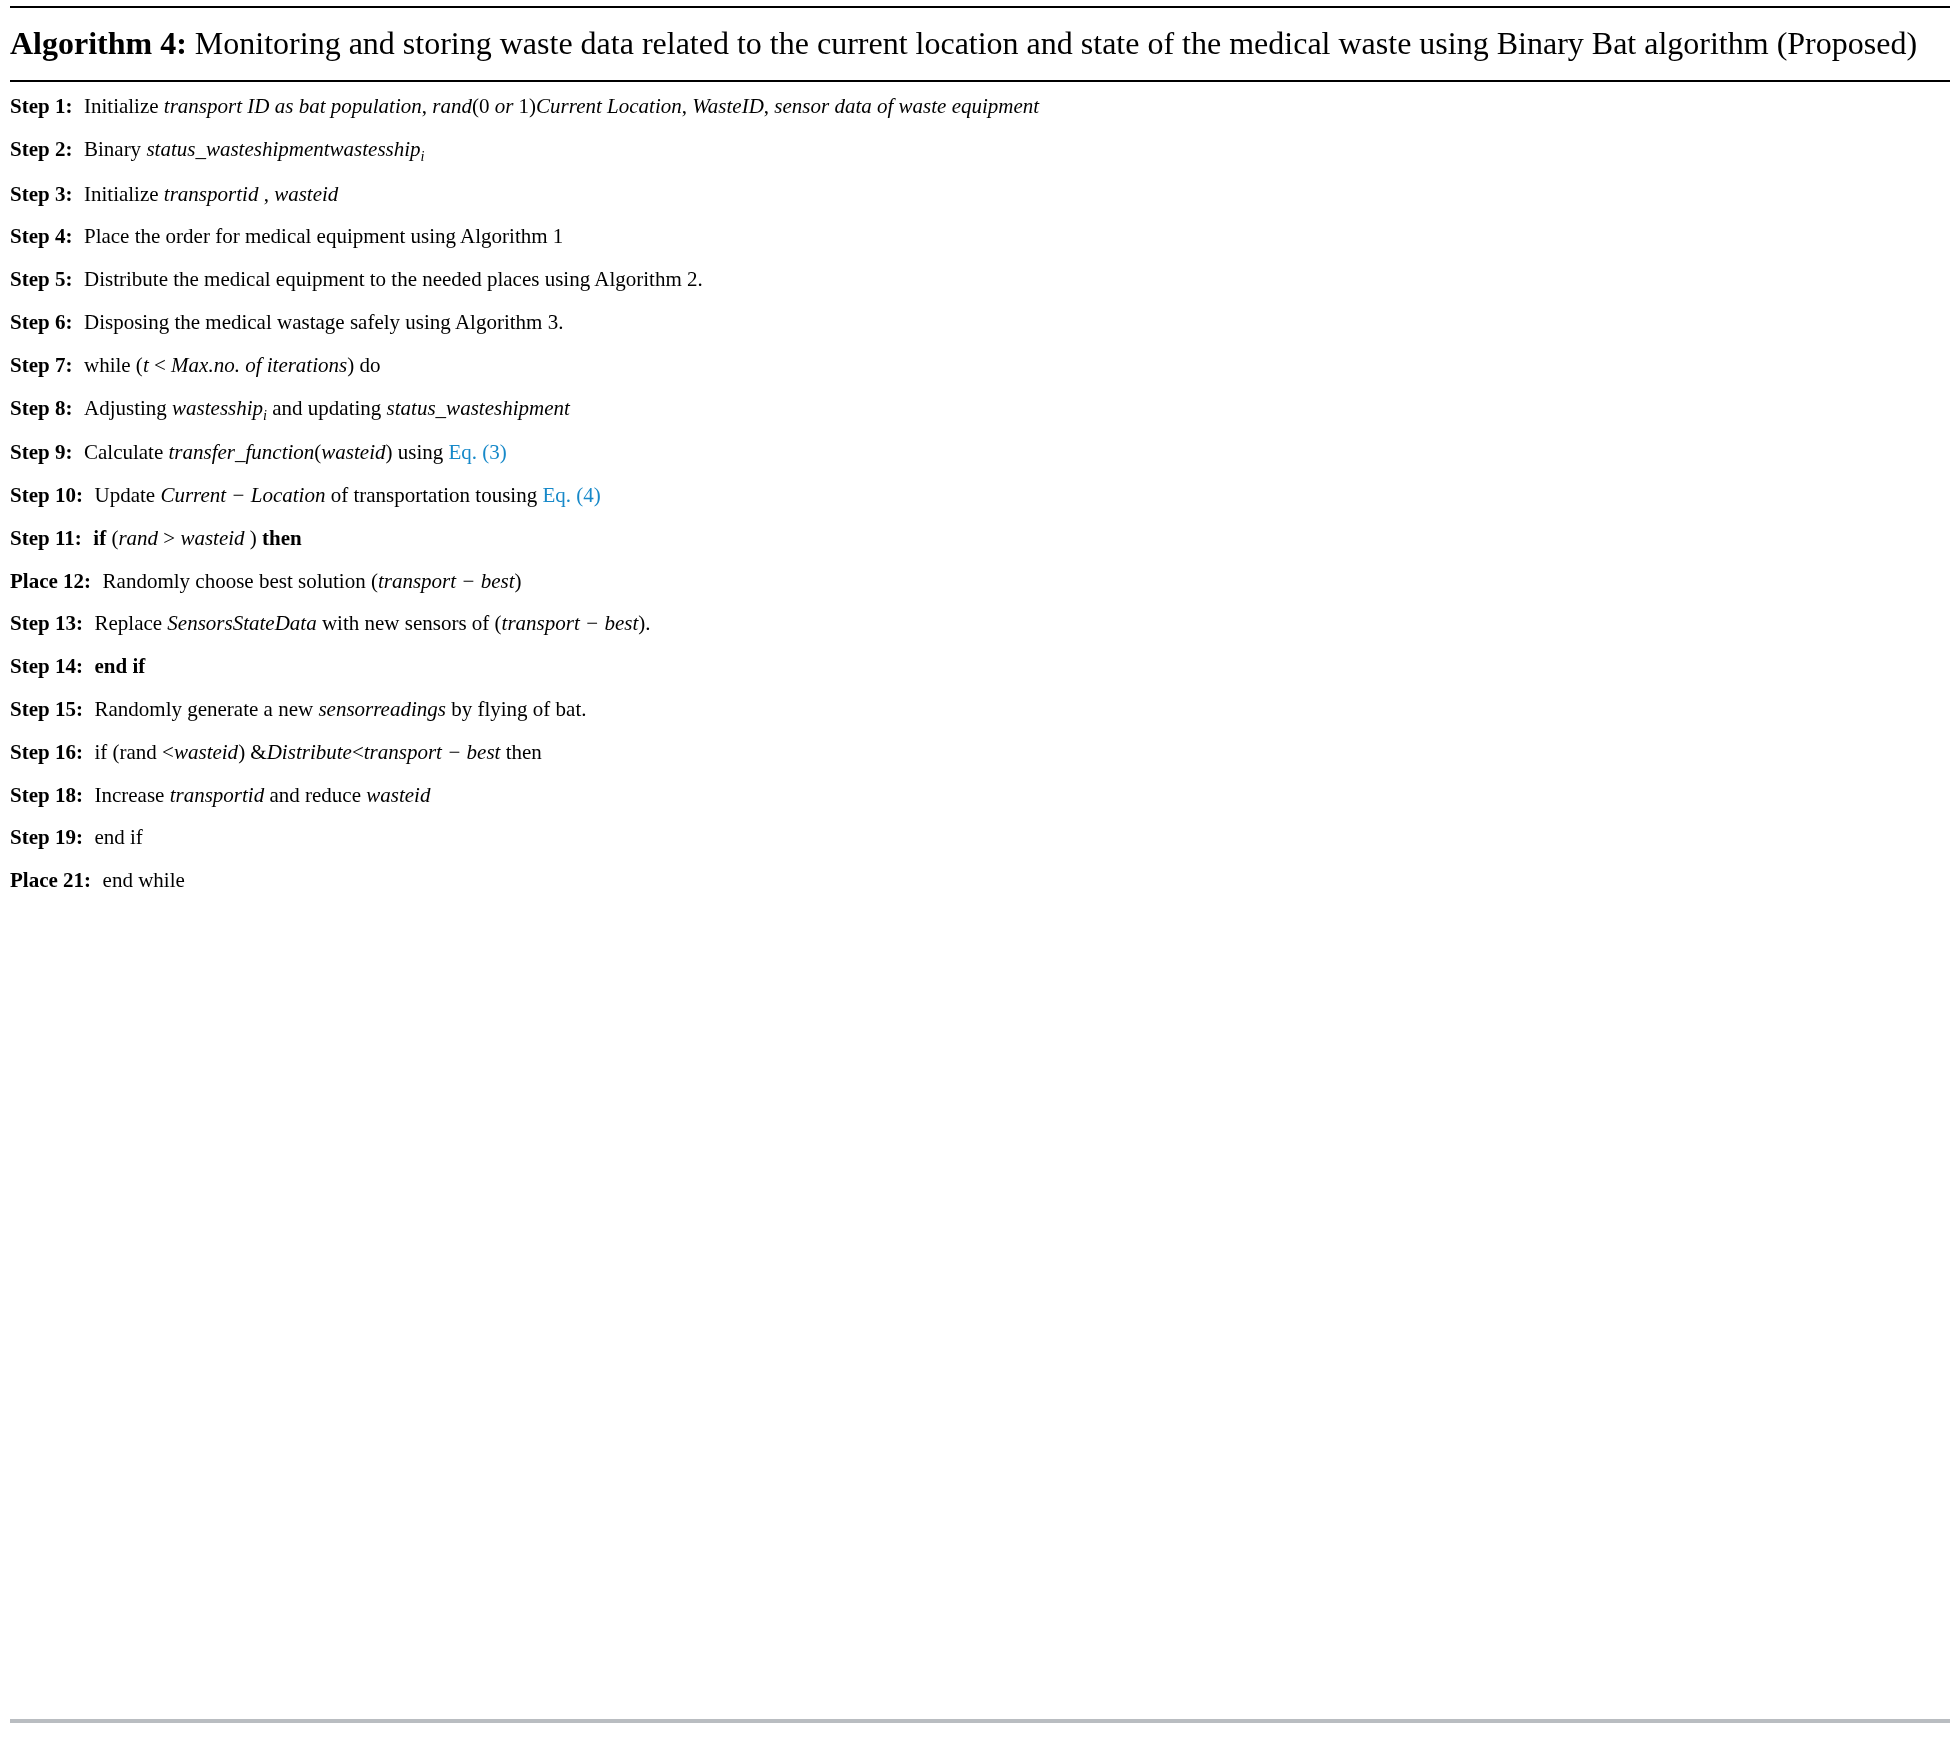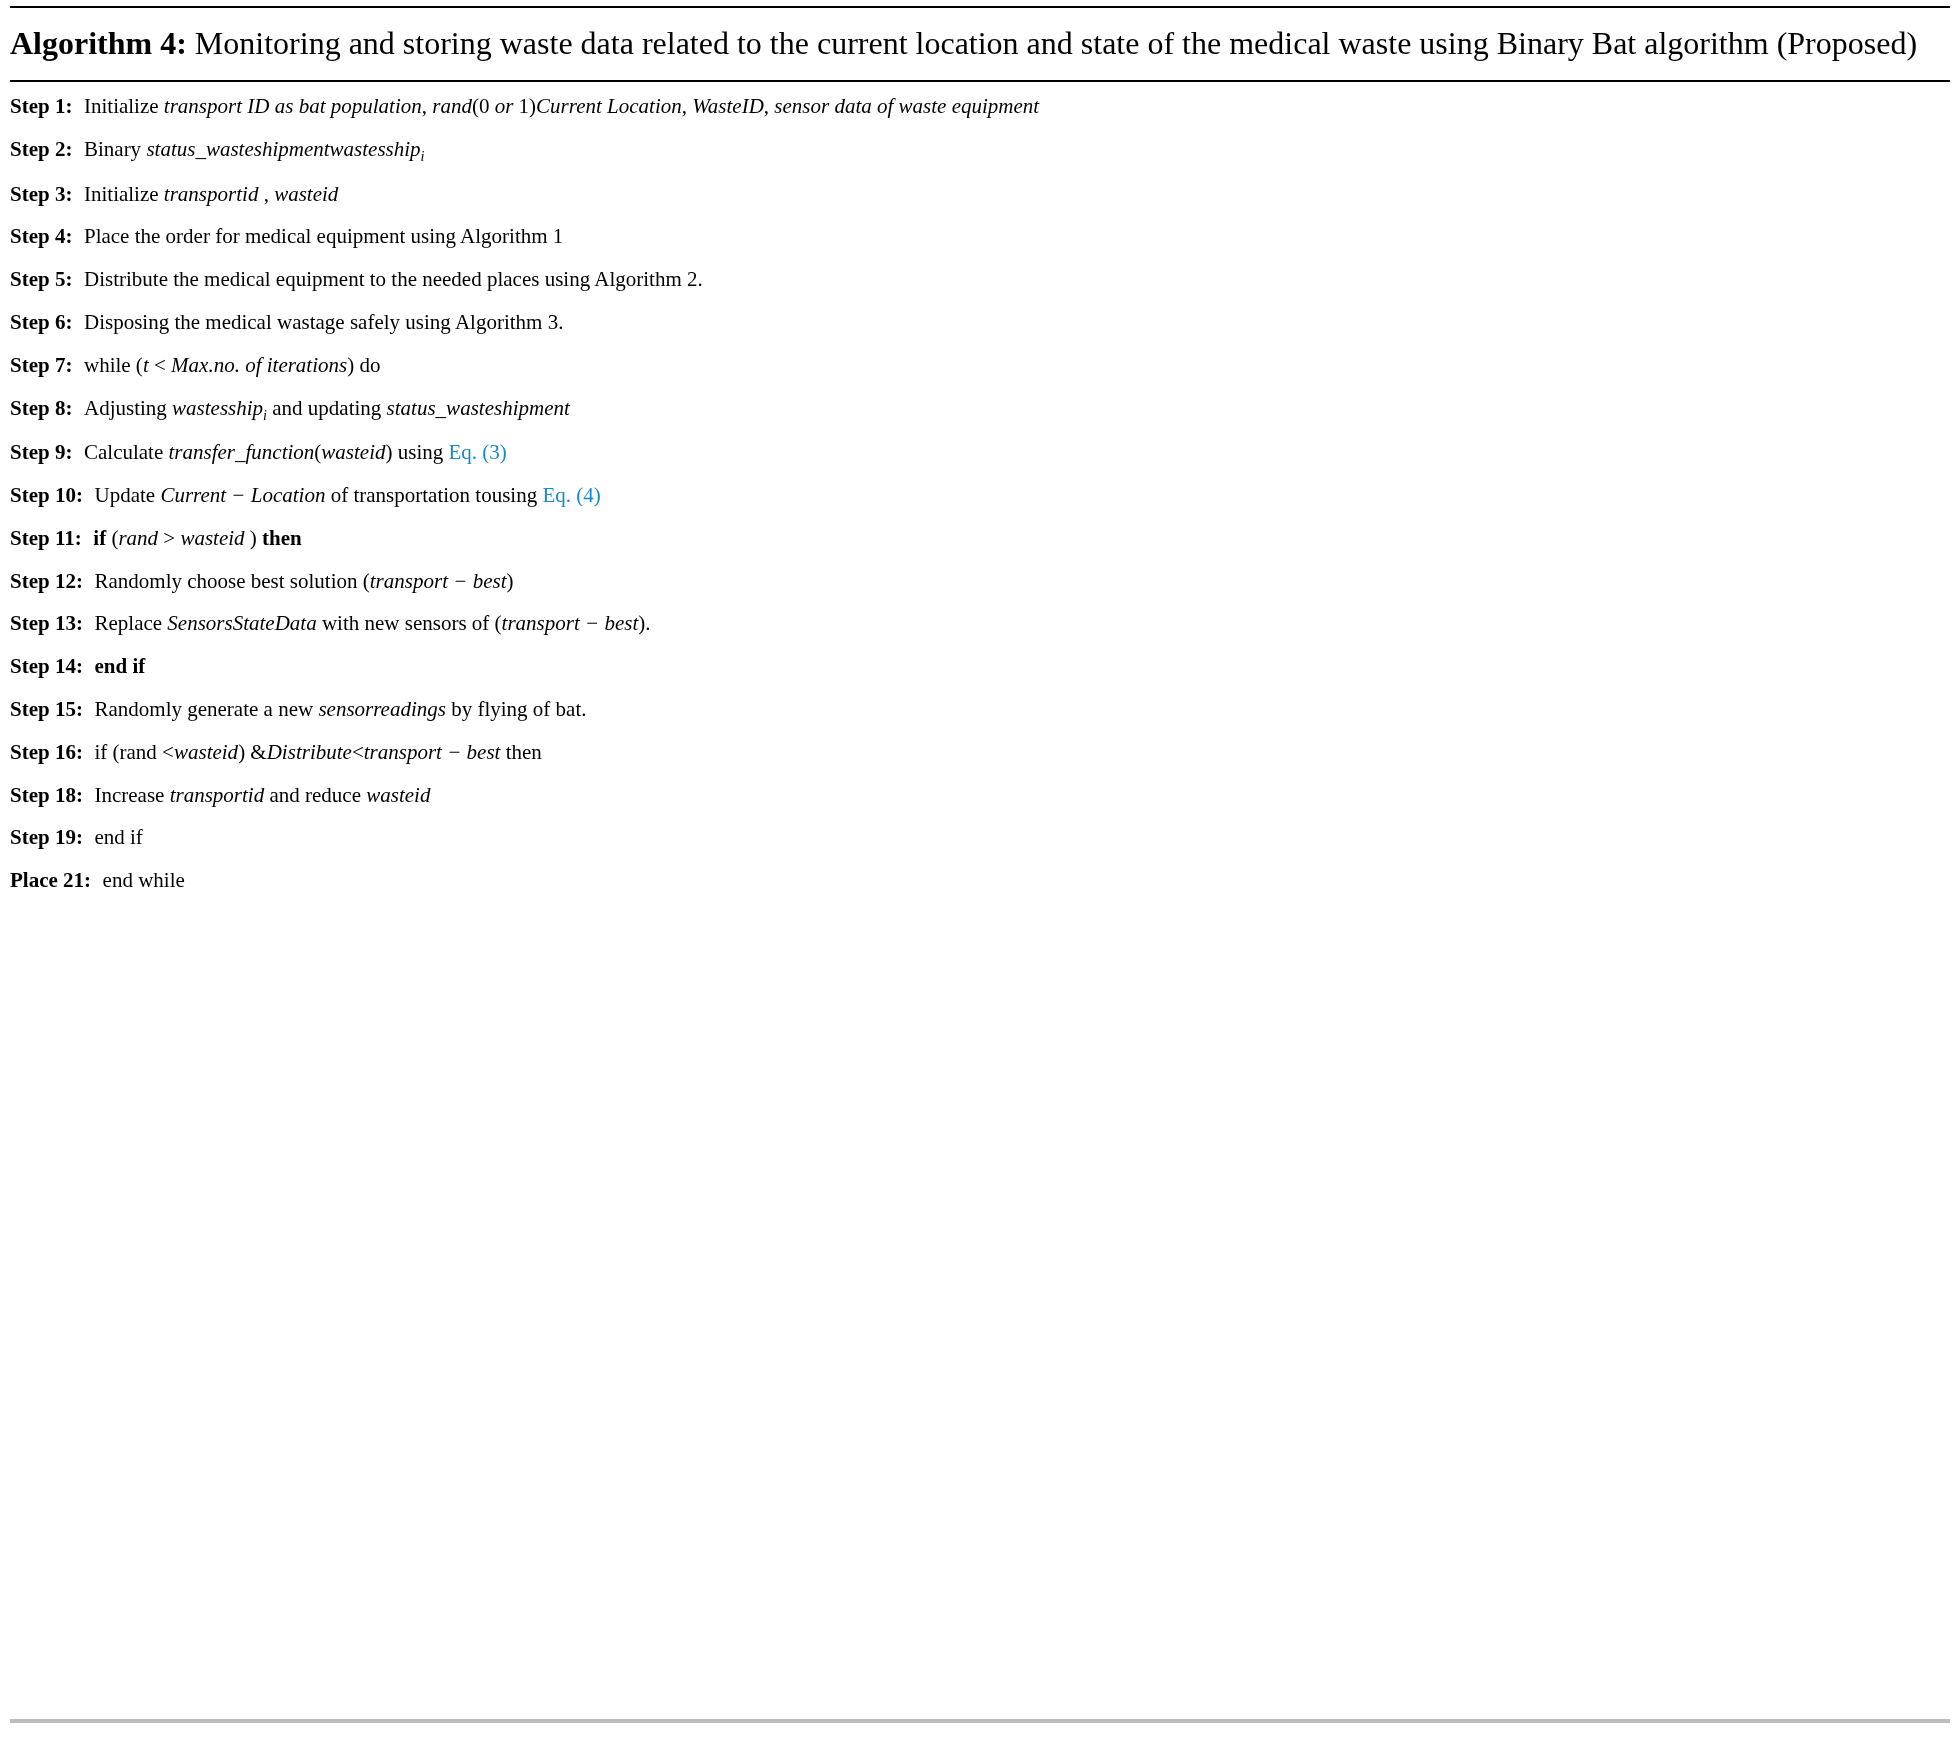--- a/index.html
+++ b/index.html
@@ -71,21 +71,21 @@
       <p class="step"><span class="step-label">Step 2:</span><span class="seg-n">Binary </span><span class="seg-i">status_wasteshipmentwastesship</span><sub class="seg-sub">i</sub></p>
       <p class="step"><span class="step-label">Step 3:</span><span class="seg-n">Initialize </span><span class="seg-i">transportid</span><span class="seg-n"> , </span><span class="seg-i">wasteid</span></p>
       <p class="step"><span class="step-label">Step 4:</span><span class="seg-n">Place the order for medical equipment using Algorithm 1</span></p>
       <p class="step"><span class="step-label">Step 5:</span><span class="seg-n">Distribute the medical equipment to the needed places using Algorithm 2.</span></p>
       <p class="step"><span class="step-label">Step 6:</span><span class="seg-n">Disposing the medical wastage safely using Algorithm 3.</span></p>
       <p class="step"><span class="step-label">Step 7:</span><span class="seg-n">while (</span><span class="seg-i">t</span><span class="seg-n"> &lt; </span><span class="seg-i">Max.no. of iterations</span><span class="seg-n">) do</span></p>
       <p class="step"><span class="step-label">Step 8:</span><span class="seg-n">Adjusting </span><span class="seg-i">wastesship</span><sub class="seg-sub">i</sub><span class="seg-n"> and updating </span><span class="seg-i">status_wasteshipment</span></p>
       <p class="step"><span class="step-label">Step 9:</span><span class="seg-n">Calculate </span><span class="seg-i">transfer_function</span><span class="seg-n">(</span><span class="seg-i">wasteid</span><span class="seg-n">) using </span><span class="seg-l">Eq. (3)</span></p>
       <p class="step"><span class="step-label">Step 10:</span><span class="seg-n">Update </span><span class="seg-i">Current − Location</span><span class="seg-n"> of transportation tousing </span><span class="seg-l">Eq. (4)</span></p>
       <p class="step"><span class="step-label">Step 11:</span><span class="seg-b">if</span><span class="seg-n"> (</span><span class="seg-i">rand</span><span class="seg-n"> &gt; </span><span class="seg-i">wasteid</span><span class="seg-n"> ) </span><span class="seg-b">then</span></p>
-      <p class="step"><span class="step-label">Step 12:</span><span class="seg-n">Randomly choose best solution (</span><span class="seg-i">transport − best</span><span class="seg-n">)</span></p>
+      <p class="step"><span class="step-label">Place 12:</span><span class="seg-n">Randomly choose best solution (</span><span class="seg-i">transport − best</span><span class="seg-n">)</span></p>
       <p class="step"><span class="step-label">Step 13:</span><span class="seg-n">Replace </span><span class="seg-i">SensorsStateData</span><span class="seg-n"> with new sensors of (</span><span class="seg-i">transport − best</span><span class="seg-n">).</span></p>
       <p class="step"><span class="step-label">Step 14:</span><span class="seg-b">end if</span></p>
       <p class="step"><span class="step-label">Step 15:</span><span class="seg-n">Randomly generate a new </span><span class="seg-i">sensorreadings</span><span class="seg-n"> by flying of bat.</span></p>
       <p class="step"><span class="step-label">Step 16:</span><span class="seg-n">if (rand &lt;</span><span class="seg-i">wasteid</span><span class="seg-n">) &amp;</span><span class="seg-i">Distribute</span><span class="seg-n">&lt;</span><span class="seg-i">transport − best</span><span class="seg-n"> then</span></p>
       <p class="step"><span class="step-label">Step 18:</span><span class="seg-n">Increase </span><span class="seg-i">transportid</span><span class="seg-n"> and reduce </span><span class="seg-i">wasteid</span></p>
       <p class="step"><span class="step-label">Step 19:</span><span class="seg-n">end if</span></p>
       <p class="step"><span class="step-label">Place 21:</span><span class="seg-n">end while</span></p>
     </div>
 
   <hr class="rule rule-bottom">

